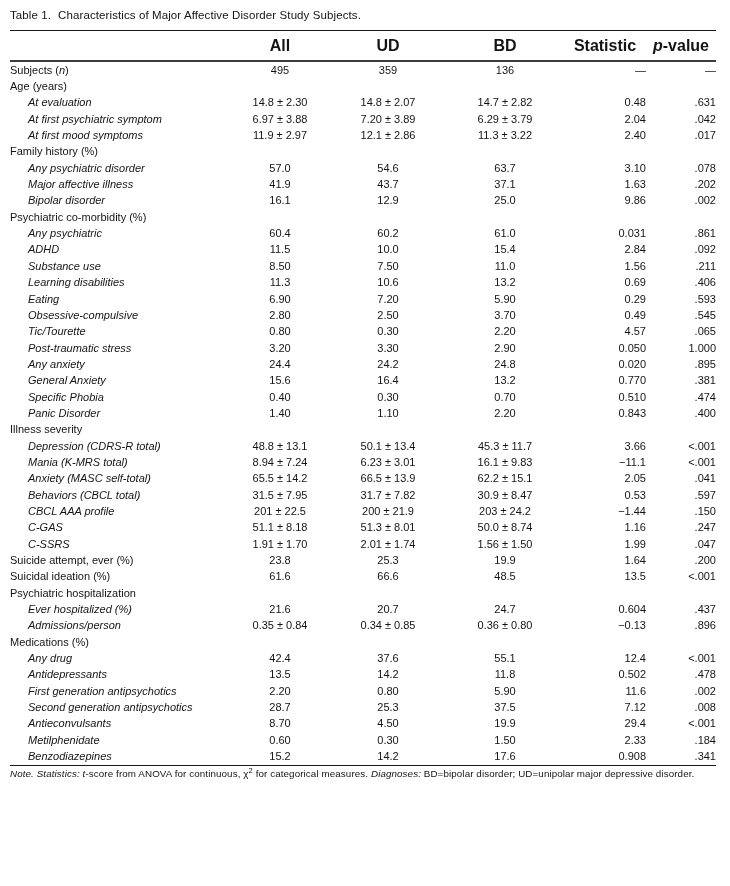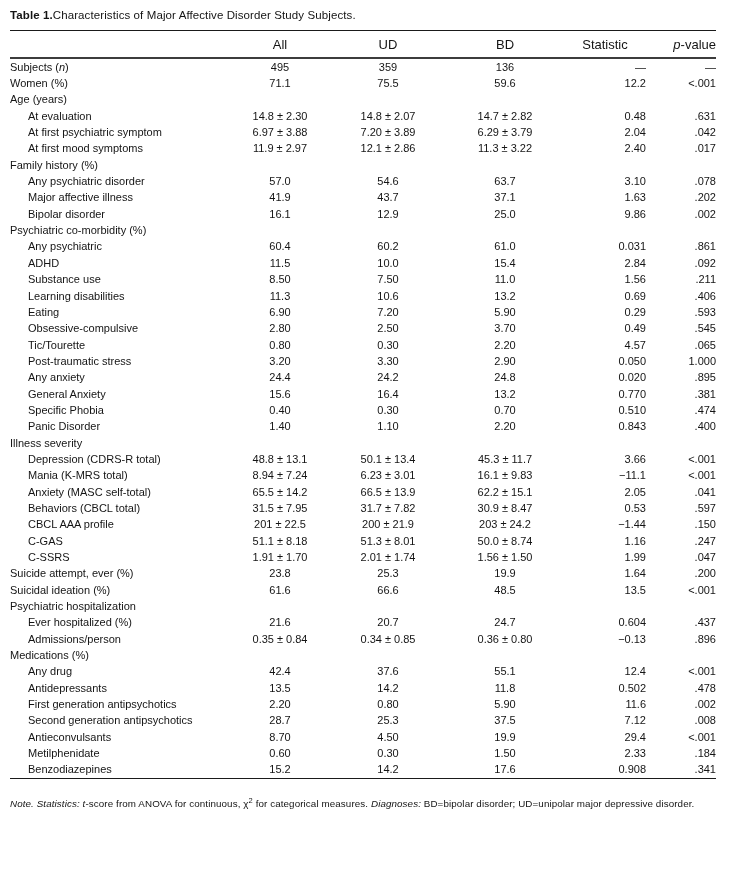--- a/index.html
+++ b/index.html
@@ -4,46 +4,46 @@
 <style>
   html,body{margin:0;padding:0;background:#fff;}
   body{
     width:730px;height:886px;
     font-family:"Liberation Sans",sans-serif;
     color:#141414;
     -webkit-font-smoothing:antialiased;
   }
   .page{padding:6px 10px 0 10px;}
   .title{font-size:11.5px;margin:3px 0 9px 0;letter-spacing:.1px;}
-  .title .b{font-weight:bold;}
+  .title .b{font-weight:normal;margin-right:7px;}
   table{border-collapse:collapse;table-layout:fixed;width:706px;}
   thead tr{
     border-top:1.5px solid #1a1a1a;
     border-bottom:2px solid #3c3c3c;
   }
   th{
-    font-weight:normal;font-size:13px;
+    font-weight:bold;font-size:16px;
     padding:6px 0 5px 0;
   }
   th.c{text-align:center;}
-  th.r{text-align:right;}
+  th.r{}
   td{
     font-size:11px;line-height:1.18;
     padding:1.7px 0;
     white-space:nowrap;overflow:hidden;
   }
   td.lbl{text-align:left;}
-  td.lbl.ind{padding-left:18px;}
+  td.lbl.ind{padding-left:18px;font-style:italic;}
   td.c{text-align:center;}
   td.r{text-align:right;}
   tr.it td.lbl{}
   tbody{border-bottom:1.5px solid #1a1a1a;margin-left:16px;}
   .note{
     font-size:9.8px;line-height:1.4;
-    margin-top:18px;color:#141414;
+    margin-top:1px;color:#141414;
     letter-spacing:.1px;
   }
   .note i{font-style:italic;}
   .note sup{font-size:7.5px;vertical-align:super;line-height:0;}
 </style>
 </head>
 <body>
 
 <div class="page">
   <div class="title">
@@ -72,28 +72,20 @@
     <tbody>
         <tr>
           <td class="lbl">Subjects (<i>n</i>)</td>
           <td class="c">495</td>
           <td class="c">359</td>
           <td class="c">136</td>
           <td class="r">—</td>
           <td class="r">—</td>
         </tr>
         <tr>
-          <td class="lbl">Women (%)</td>
-          <td class="c">71.1</td>
-          <td class="c">75.5</td>
-          <td class="c">59.6</td>
-          <td class="r">12.2</td>
-          <td class="r">&lt;.001</td>
-        </tr>
-        <tr>
           <td class="lbl">Age (years)</td>
           <td class="c"></td>
           <td class="c"></td>
           <td class="c"></td>
           <td class="r"></td>
           <td class="r"></td>
         </tr>
         <tr>
           <td class="lbl ind">At evaluation</td>
           <td class="c">14.8 ± 2.30</td>

